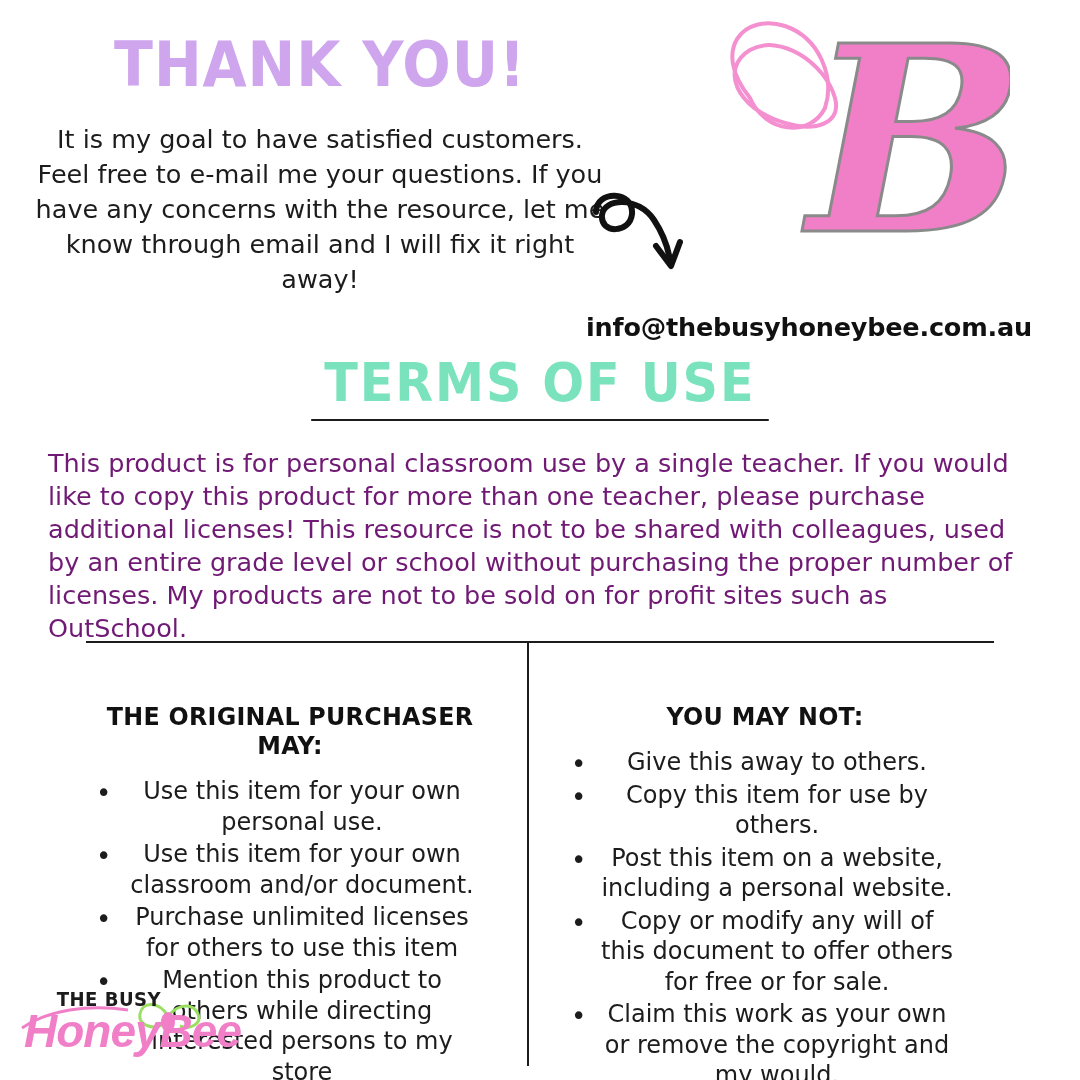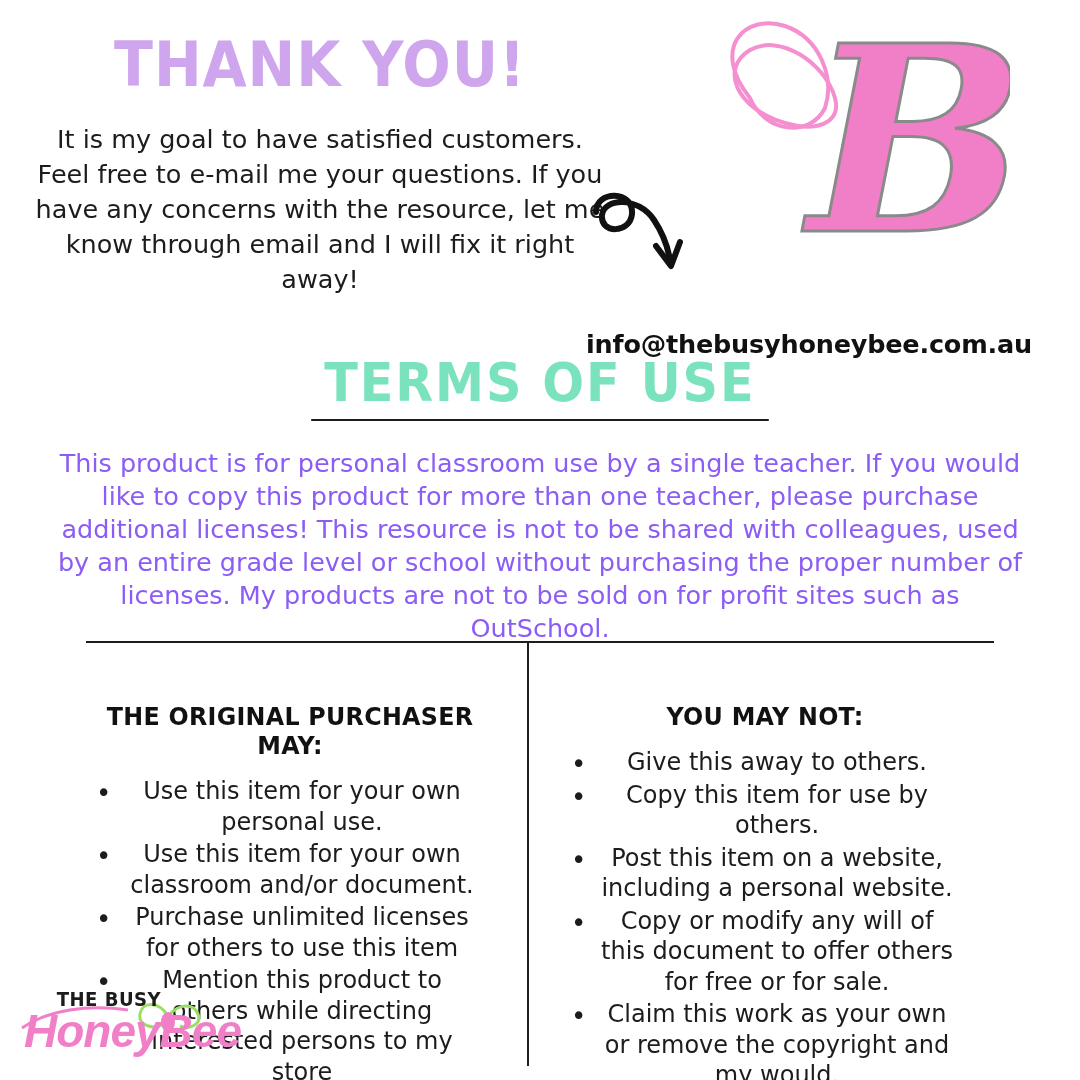--- a/index.html
+++ b/index.html
@@ -72,21 +72,20 @@
   
   .email {
     position: absolute;
     right: 48px;
     top: 312px;
     font-family: "DejaVu Sans", sans-serif;
     font-weight: bold;
     font-size: 25.5px;
     color: #111;
     letter-spacing: -0.2px;
-    margin-top: 17px;
   }
 
   
   .terms-head-wrap {
     position: absolute;
     left: 0;
     top: 352px;
     width: 1080px;
     text-align: center;
   }
@@ -101,25 +100,24 @@
     padding: 0 14px 6px 14px;
     border-bottom: 2px solid #1c1c1c;
   }
 
   
   .terms-body {
     position: absolute;
     left: 48px;
     top: 447px;
     width: 984px;
-    text-align: center;
     font-size: 25.5px;
     line-height: 33px;
     font-family: "DejaVu Sans", sans-serif;
-    color: #8b5cf6;
+    color: #701a75;
   }
 
   
   .hrule {
     position: absolute;
     left: 86px;
     top: 641px;
     width: 908px;
     height: 2px;
     background: #1c1c1c;

